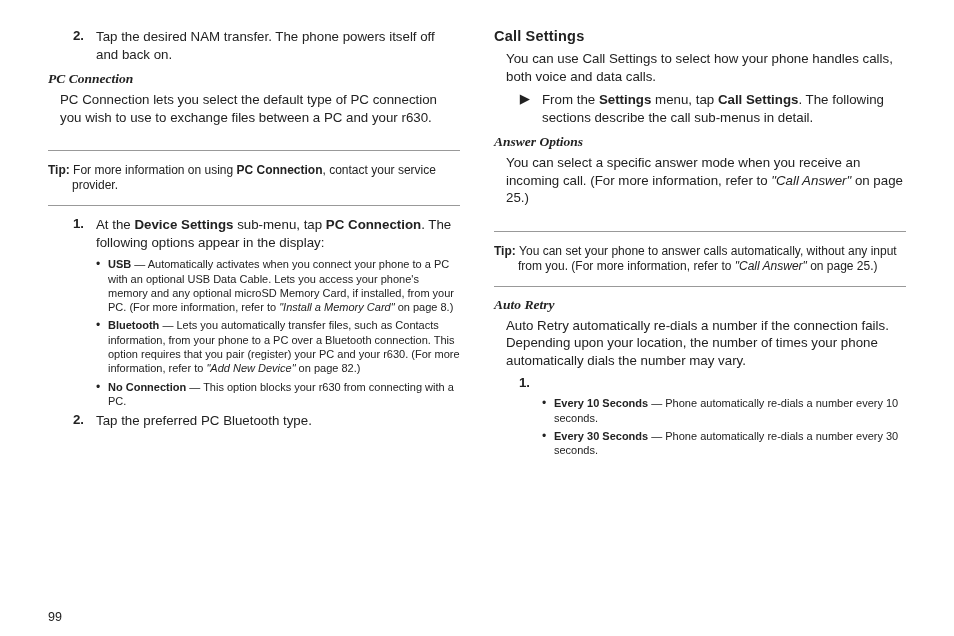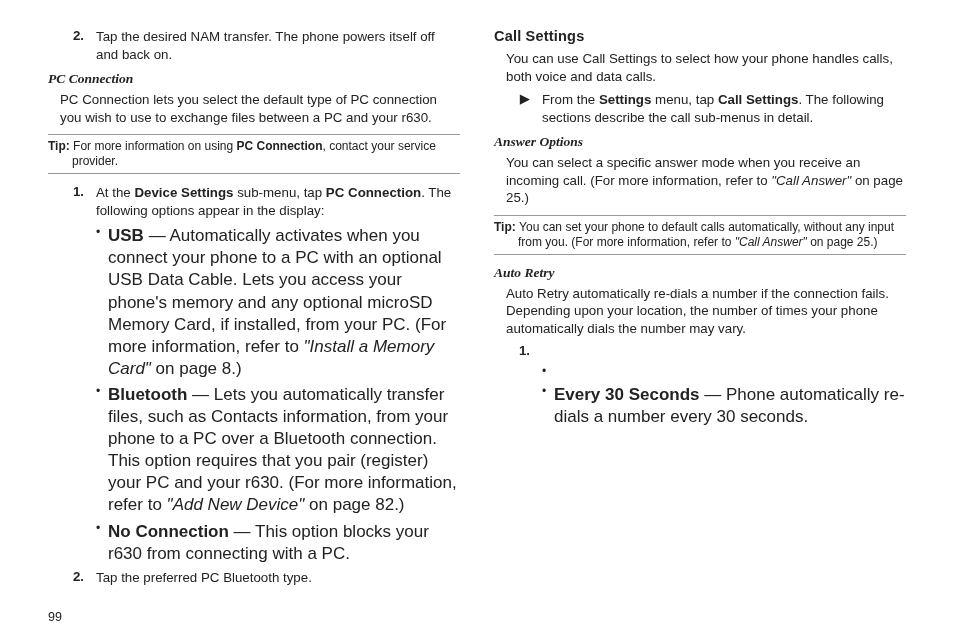--- a/index.html
+++ b/index.html
@@ -60,39 +60,39 @@
     font-size: 14.5px;
     margin: 0 0 6px 0;
     letter-spacing: 0.2px;
   }
   .indent1 {
     margin-left: 12px;
   }
   .tipbox {
     border-top: 1px solid #999;
     border-bottom: 1px solid #999;
-    padding: 4px 0;
-    margin: 8px 0 10px 0;
+    padding: 12px 0;
+    margin: 24px 0 10px 0;
     font-size: 12px;
     line-height: 1.25;
   }
   .tip-body { padding-left: 24px; text-indent: -24px; }
   .bullet {
     display: flex;
     margin: 2px 0 4px 0;
     padding-left: 48px;
   }
   .bullet .dot {
     width: 12px;
     flex: none;
     font-size: 12.2px;
     line-height: 1.3;
   }
   .bullet .btxt {
-    font-size: 17px;
+    font-size: 11px;
     line-height: 1.3;
   }
   .italref {
     font-style: italic;
   }
   .b { font-weight: bold; }
   .arrow {
     display: flex;
     margin-bottom: 6px;
   }
@@ -169,33 +169,34 @@
       <div class="arrow">
         <div class="sym">▶</div>
         <div class="txt"><span>From the </span><span class="b">Settings</span><span> menu, tap </span><span class="b">Call Settings</span><span>. The following sections describe the call sub-menus in detail.</span></div>
       </div>
 
       <div class="subhead">Answer Options</div>
 
       <p class="indent1"><span>You can select a specific answer mode when you receive an incoming call. (For more information, refer to </span><span class="italref">"Call Answer"</span><span>  on page 25.)</span></p>
 
       <div class="tipbox">
-        <div class="tip-body"><span class="b">Tip: </span><span>You can set your phone to default calls automatically, without any input from you. (For more information, refer to </span><span class="italref">"Call Answer"</span><span>  on page 25.)</span></div>
+        <div class="tip-body"><span class="b">Tip: </span><span>You can set your phone to answer calls automatically, without any input from you. (For more information, refer to </span><span class="italref">"Call Answer"</span><span>  on page 25.)</span></div>
       </div>
 
       <div class="subhead">Auto Retry</div>
 
       <p class="indent1">Auto Retry automatically re-dials a number if the connection fails. Depending upon your location, the number of times your phone automatically dials the number may vary.</p>
 
       <div class="ol-num">
         <div class="num">1.</div>
       </div>
 
       <div class="bullet">
         <div class="dot">•</div>
+        <div class="btxt"><span class="b">Every 10 Seconds</span><span> — Phone automatically re-dials a number every 10 seconds.</span></div>
       </div>
 
       <div class="bullet">
         <div class="dot">•</div>
         <div class="btxt"><span class="b">Every 30 Seconds</span><span> — Phone automatically re-dials a number every 30 seconds.</span></div>
       </div>
 
     </div>
   </div>
 

